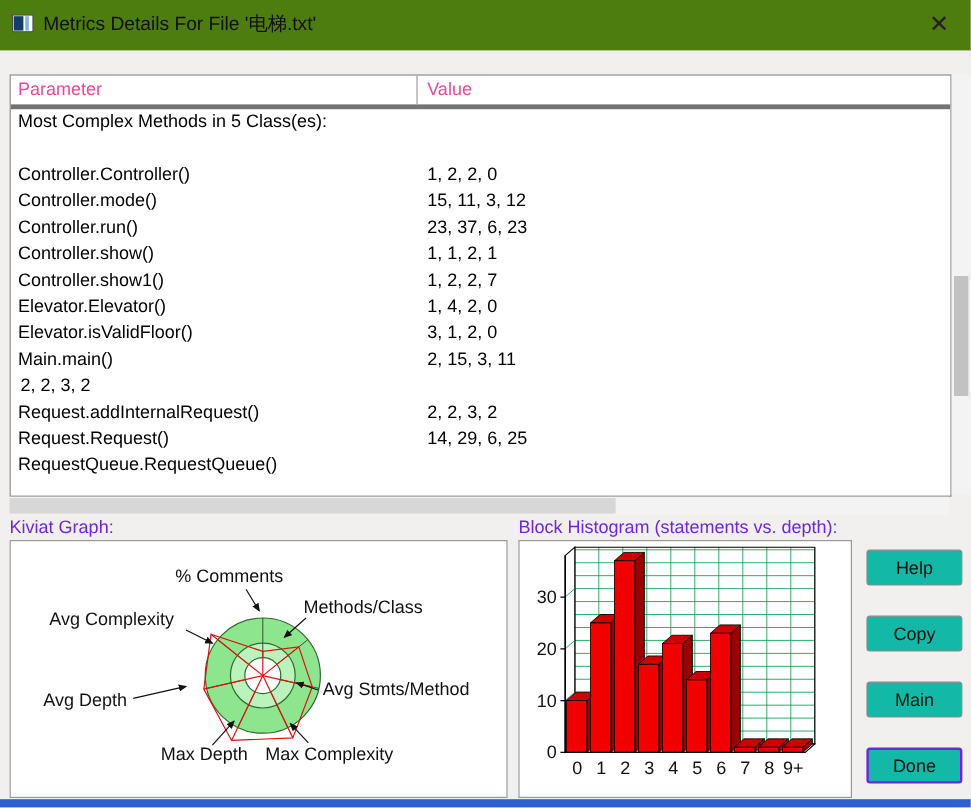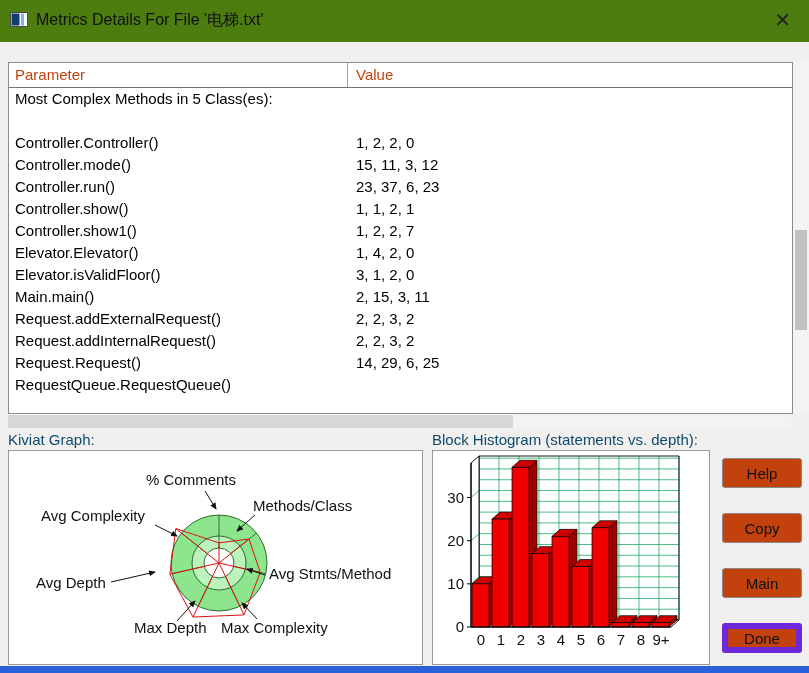--- a/index.html
+++ b/index.html
@@ -3,39 +3,39 @@
 <meta charset="utf-8">
 <style>
   html,body{margin:0;padding:0}
   body{font-family:"Liberation Sans",sans-serif;background:#d8d8d8}
   .window{position:relative;width:809px;height:673px;background:#f1f0ef;overflow:hidden}
   .titlebar{position:absolute;left:0;top:0;width:809px;height:42px;background:#4d7c0f}
   .title-icon{position:absolute;left:10px;top:12px;width:18px;height:15px}
   .title-text{position:absolute;left:36px;top:10px;font-size:16px;color:#111;white-space:nowrap}
   .close-btn{position:absolute;right:12px;top:6px;font-size:20px;color:#222;background:none;border:none;cursor:pointer;font-family:inherit;padding:2px 6px}
   .table-panel{position:absolute;left:8px;top:62px;width:783px;height:350px;background:#fff;border:1px solid #8c8c8c;overflow:hidden}
-  .thead{display:flex;height:24px;border-bottom:1px solid #737373;font-size:15px;color:#c2410c}
+  .thead{display:flex;height:24px;border-bottom:4px solid #737373;font-size:15px;color:#ec4899}
   .th{padding:3px 0 0 6px}
   .th.param{width:332px;border-right:1px solid #a0a0a0}
   .th.value{flex:1;padding-left:8px}
   .tbody{font-size:15px;color:#000}
   .trow{display:flex;height:22px;line-height:22px}
   .tcell.param{width:333px;padding-left:6px;white-space:nowrap;overflow:hidden}
   .tcell.value{flex:1;padding-left:8px;white-space:nowrap;overflow:hidden}
   .vscroll{position:absolute;left:793px;top:62px;width:16px;height:350px;background:#f3f3f3}
   .vthumb{position:absolute;left:2px;width:12px;top:168px;height:100px;background:#c2c2c2}
   .hscroll{position:absolute;left:8px;top:414px;width:783px;height:15px;background:#f3f3f3}
   .hthumb{position:absolute;left:0;top:1px;height:13px;width:505px;background:#d7d7d7}
-  .sec-label{position:absolute;top:431px;font-size:15px;color:#0c4a6e;white-space:nowrap}
+  .sec-label{position:absolute;top:431px;font-size:15px;color:#6d28d9;white-space:nowrap}
   .kiviat-box{position:absolute;left:8px;top:450px;width:413px;height:213px;background:#fff;border:1px solid #9a9a9a}
   .hist-box{position:absolute;left:432px;top:450px;width:276px;height:213px;background:#fff;border:1px solid #9a9a9a}
   svg{display:block}
   .btncol{position:absolute;left:722px;top:458px;width:80px;display:flex;flex-direction:column;gap:25px}
-  .btn{height:30px;font-size:15px;font-family:inherit;background:#c2410c;border:1px solid #8a8a8a;border-radius:3px;color:#111;cursor:pointer}
-  .btn.default{border:6px solid #6d28d9}
+  .btn{height:30px;font-size:15px;font-family:inherit;background:#14b8a6;border:1px solid #8a8a8a;border-radius:3px;color:#111;cursor:pointer}
+  .btn.default{border:2px solid #6d28d9}
   .taskbar{position:absolute;left:0;bottom:0;width:809px;height:7px;background:#2a60d8}
 </style>
 </head>
 <body>
 
 <div class="window">
 
   <div class="titlebar">
     <svg class="title-icon" viewBox="0 0 18 15">
       <rect x="0.5" y="0.5" width="17" height="14" fill="#ffffff" stroke="#4a4a4a"></rect>
@@ -85,21 +85,20 @@
         </div>
         <div class="trow">
           <span class="tcell param">Elevator.isValidFloor()</span>
           <span class="tcell value">3, 1, 2, 0</span>
         </div>
         <div class="trow">
           <span class="tcell param">Main.main()</span>
           <span class="tcell value">2, 15, 3, 11</span>
         </div>
         <div class="trow">
-          <span class="tcell param">Request.addExternalRequest()</span>
           <span class="tcell value">2, 2, 3, 2</span>
         </div>
         <div class="trow">
           <span class="tcell param">Request.addInternalRequest()</span>
           <span class="tcell value">2, 2, 3, 2</span>
         </div>
         <div class="trow">
           <span class="tcell param">Request.Request()</span>
           <span class="tcell value">14, 29, 6, 25</span>
         </div>

